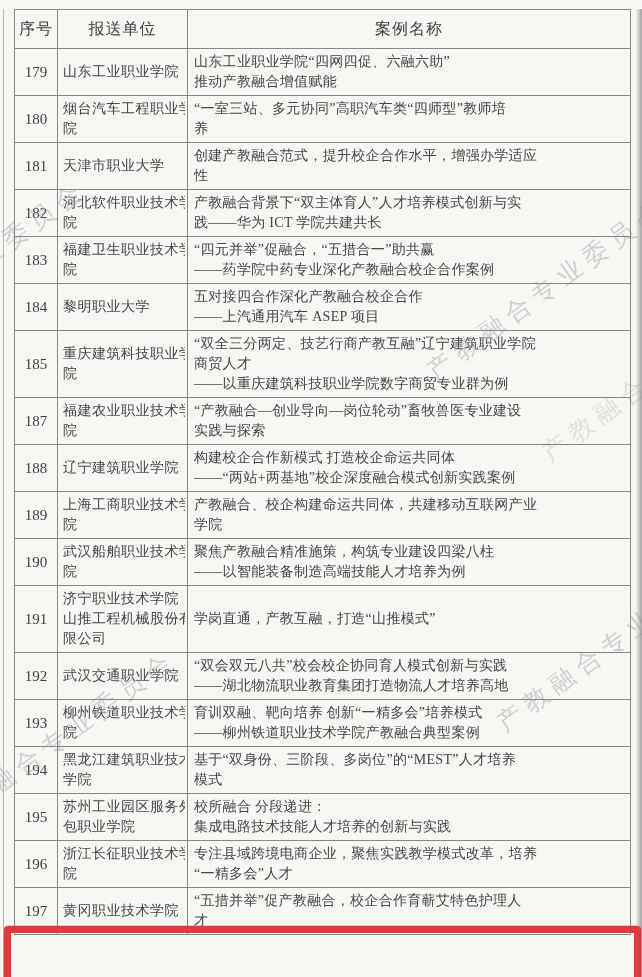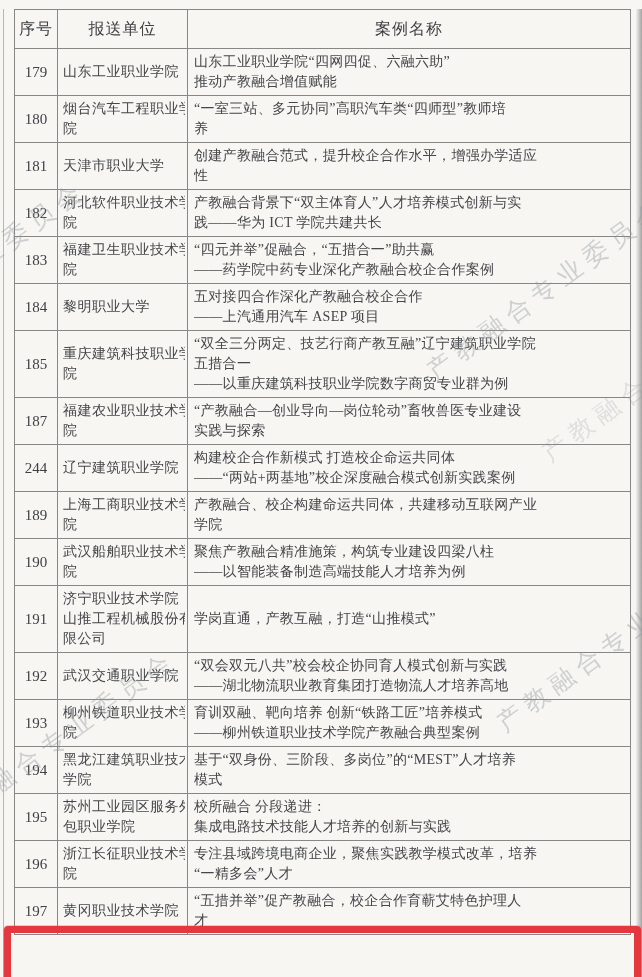--- a/index.html
+++ b/index.html
@@ -141,40 +141,40 @@
         <tr>
           <td class="c-no">
             <div>185</div>
           </td>
           <td class="c-unit">
             <div>重庆建筑科技职业学</div>
             <div>院</div>
           </td>
           <td class="c-case">
             <div>“双全三分两定、技艺行商产教互融”辽宁建筑职业学院</div>
-            <div>五措合一</div>
+            <div>商贸人才</div>
             <div>——以重庆建筑科技职业学院数字商贸专业群为例</div>
           </td>
         </tr>
         <tr>
           <td class="c-no">
             <div>187</div>
           </td>
           <td class="c-unit">
             <div>福建农业职业技术学</div>
             <div>院</div>
           </td>
           <td class="c-case">
             <div>“产教融合—创业导向—岗位轮动”畜牧兽医专业建设</div>
             <div>实践与探索</div>
           </td>
         </tr>
         <tr>
           <td class="c-no">
-            <div>244</div>
+            <div>188</div>
           </td>
           <td class="c-unit">
             <div>辽宁建筑职业学院</div>
           </td>
           <td class="c-case">
             <div>构建校企合作新模式 打造校企命运共同体</div>
             <div>——“两站+两基地”校企深度融合模式创新实践案例</div>
           </td>
         </tr>
         <tr>
@@ -230,21 +230,21 @@
         </tr>
         <tr>
           <td class="c-no">
             <div>193</div>
           </td>
           <td class="c-unit">
             <div>柳州铁道职业技术学</div>
             <div>院</div>
           </td>
           <td class="c-case">
-            <div>育训双融、靶向培养 创新“铁路工匠”培养模式</div>
+            <div>育训双融、靶向培养 创新“一精多会”培养模式</div>
             <div>——柳州铁道职业技术学院产教融合典型案例</div>
           </td>
         </tr>
         <tr>
           <td class="c-no">
             <div>194</div>
           </td>
           <td class="c-unit">
             <div>黑龙江建筑职业技术</div>
             <div>学院</div>

